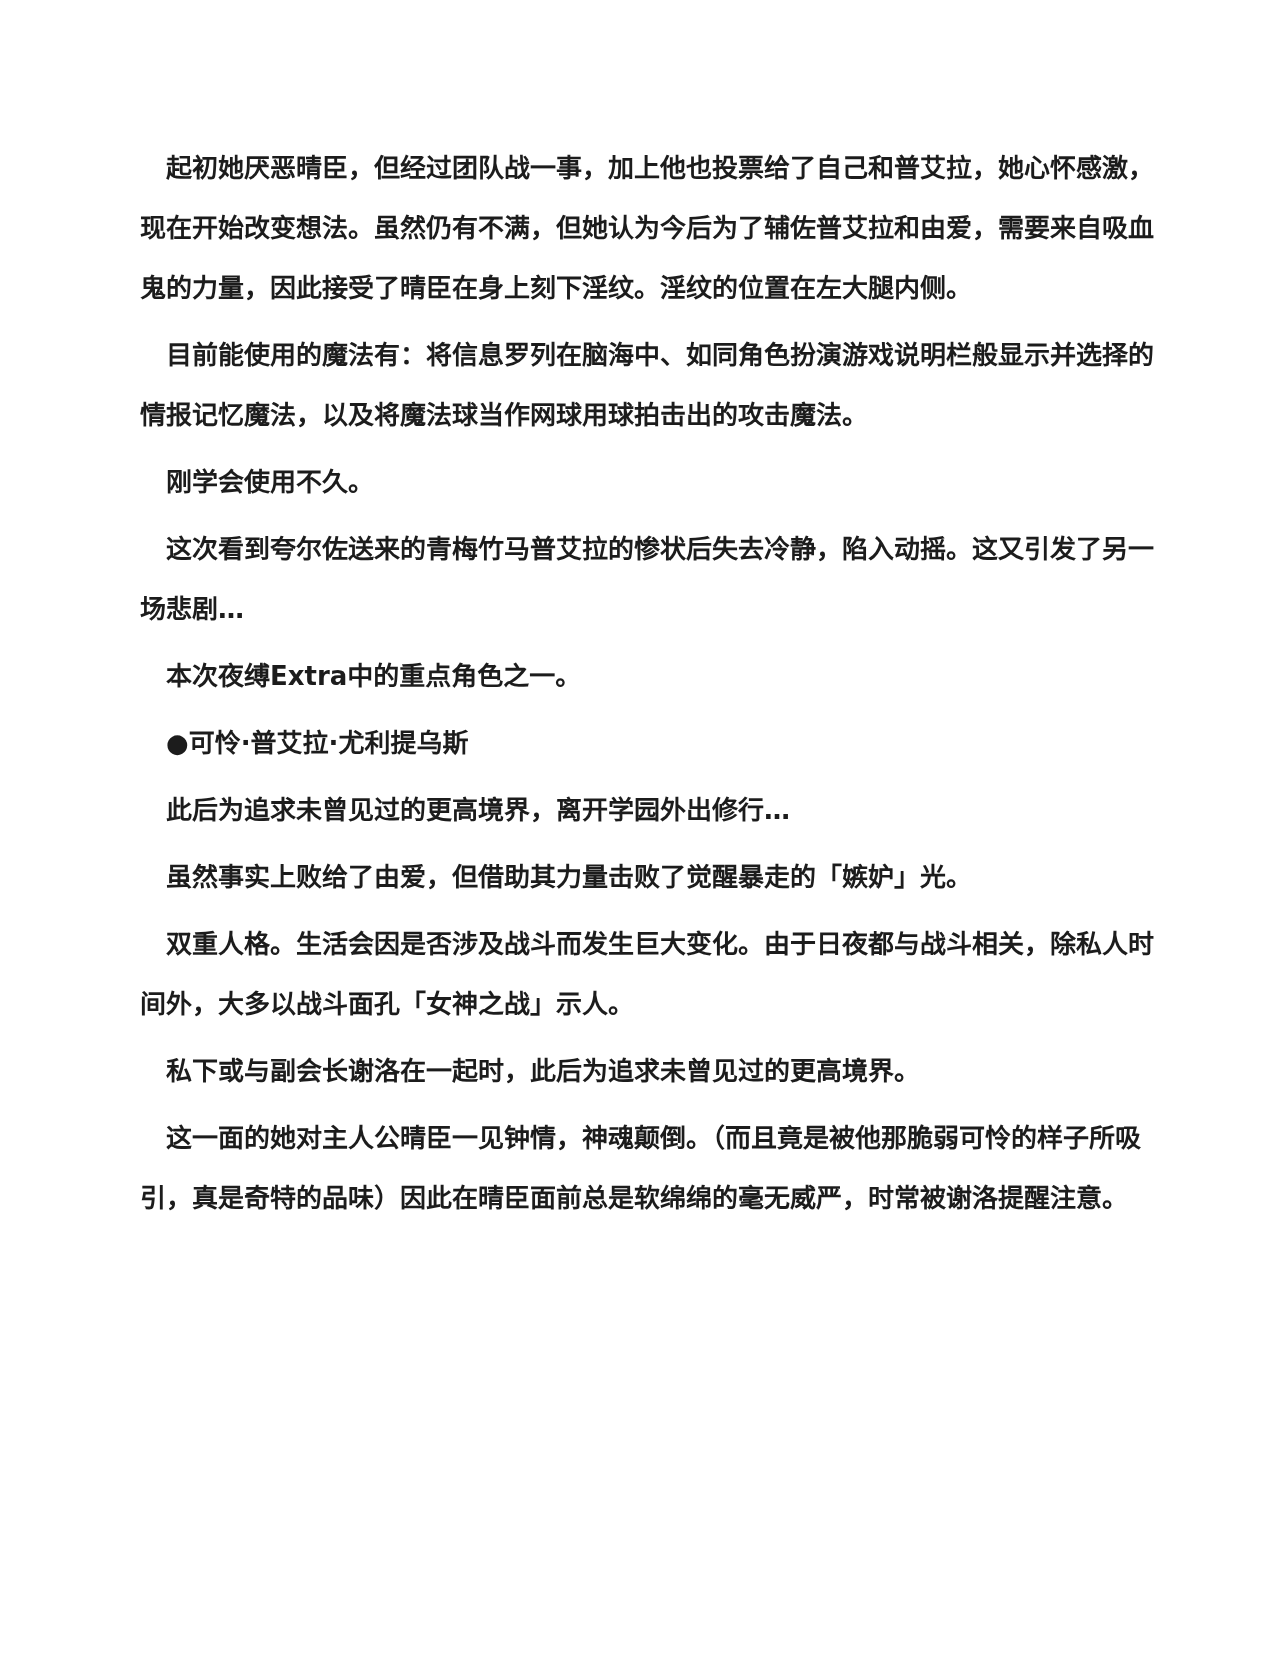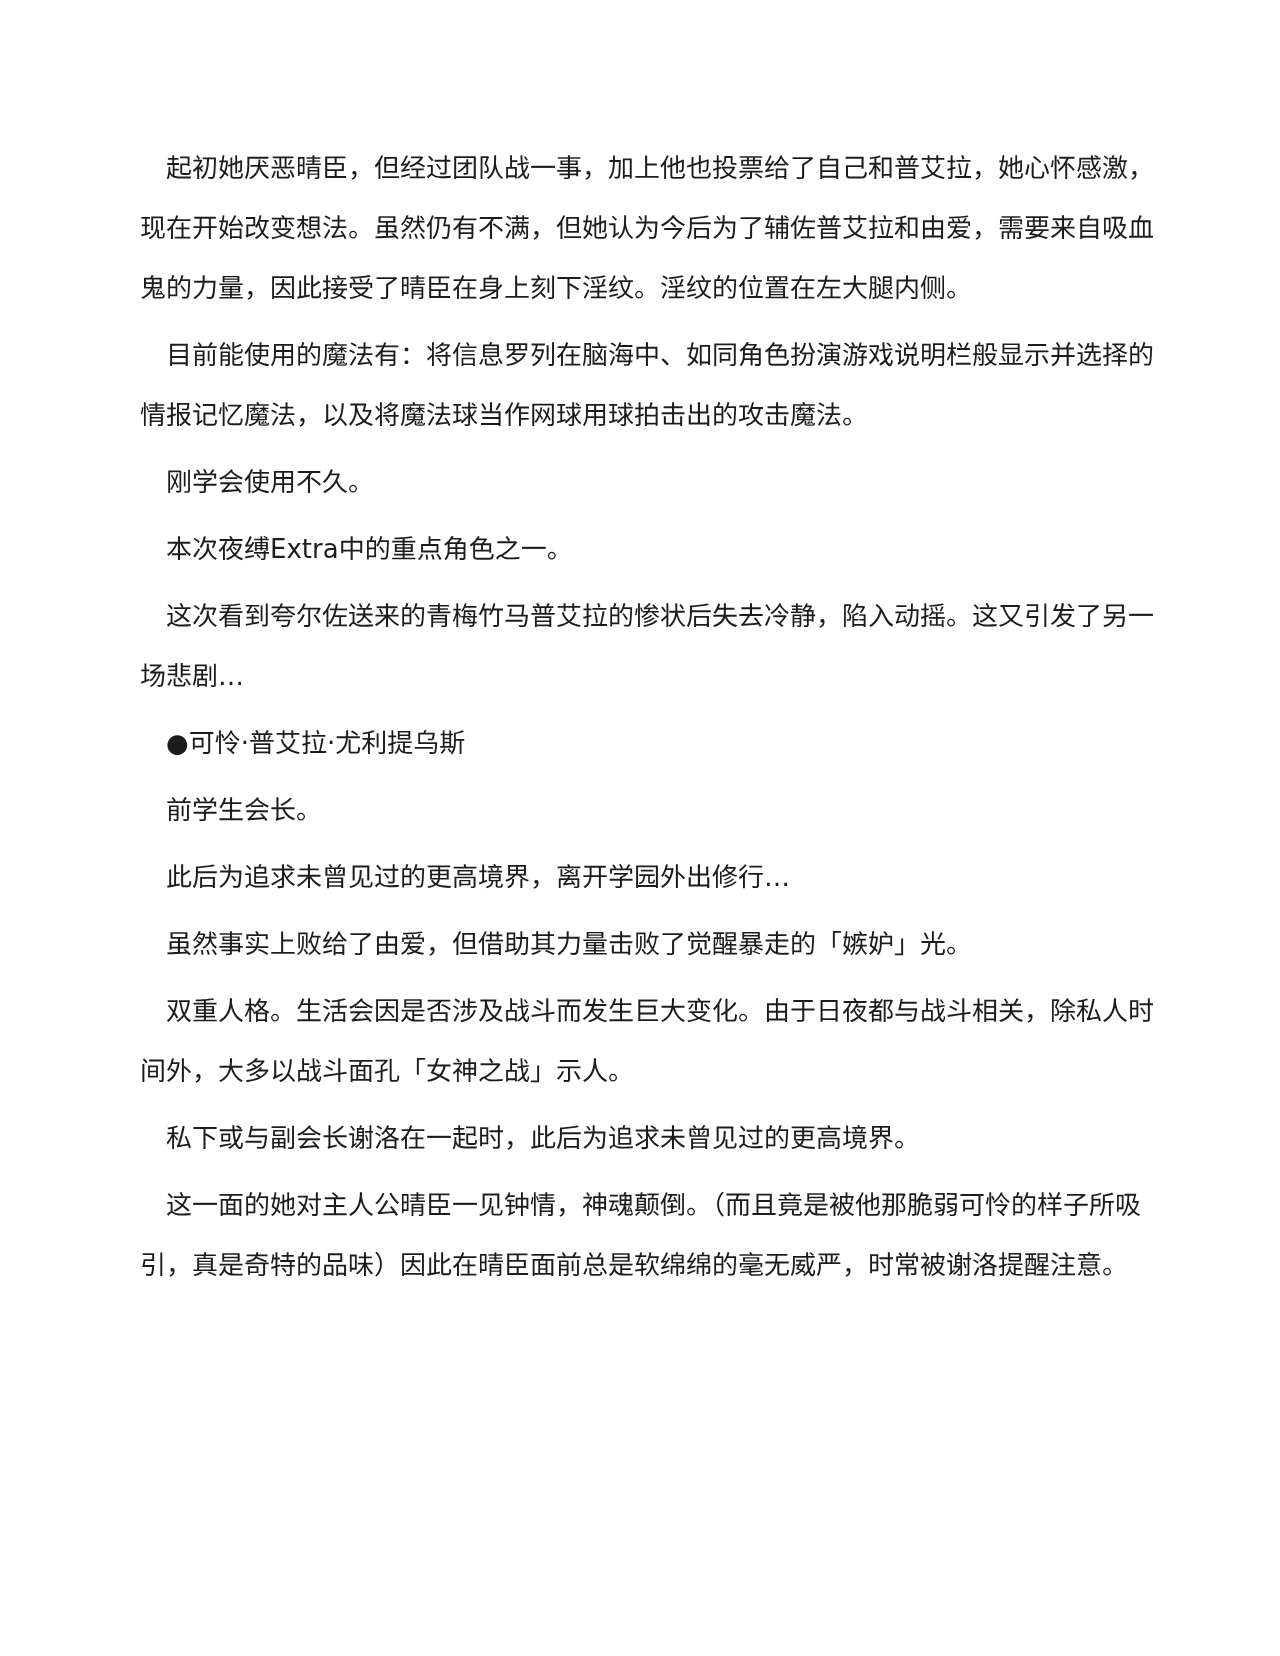--- a/index.html
+++ b/index.html
@@ -17,40 +17,40 @@
     box-sizing: content-box;
     padding: 138px 0 0 140px;
   }
   .doc {
     width: 39em;          
     max-width: 1014px;
     font-size: 26px;
     line-height: 60px;
     text-align: left;
     letter-spacing: 0;
+    font-weight: bold;
   }
   .doc p {
     margin: 0 0 7px 0;
     padding: 0;
     text-indent: 1em;     
     word-break: normal;
     line-break: strict;
   }
 </style>
 </head>
 <body>
 
 <div class="page">
   <div class="doc">
     <p>起初她厌恶晴臣，但经过团队战一事，加上他也投票给了自己和普艾拉，她心怀感激，现在开始改变想法。虽然仍有不满，但她认为今后为了辅佐普艾拉和由爱，需要来自吸血鬼的力量，因此接受了晴臣在身上刻下淫纹。淫纹的位置在左大腿内侧。</p>
     <p>目前能使用的魔法有：将信息罗列在脑海中、如同角色扮演游戏说明栏般显示并选择的情报记忆魔法，以及将魔法球当作网球用球拍击出的攻击魔法。</p>
     <p>刚学会使用不久。</p>
+    <p>这次看到夸尔佐送来的青梅竹马普艾拉的惨状后失去冷静，陷入动摇。这又引发了另一场悲剧…</p>
     <p>本次夜缚Extra中的重点角色之一。</p>
-    <p>这次看到夸尔佐送来的青梅竹马普艾拉的惨状后失去冷静，陷入动摇。这又引发了另一场悲剧…</p>
     <p>●可怜·普艾拉·尤利提乌斯</p>
-    <p>前学生会长。</p>
     <p>此后为追求未曾见过的更高境界，离开学园外出修行…</p>
     <p>虽然事实上败给了由爱，但借助其力量击败了觉醒暴走的「嫉妒」光。</p>
     <p>双重人格。生活会因是否涉及战斗而发生巨大变化。由于日夜都与战斗相关，除私人时间外，大多以战斗面孔「女神之战」示人。</p>
     <p>私下或与副会长谢洛在一起时，此后为追求未曾见过的更高境界。</p>
     <p>这一面的她对主人公晴臣一见钟情，神魂颠倒。（而且竟是被他那脆弱可怜的样子所吸引，真是奇特的品味）因此在晴臣面前总是软绵绵的毫无威严，时常被谢洛提醒注意。</p>
   </div>
 </div>
 
 </body></html>

